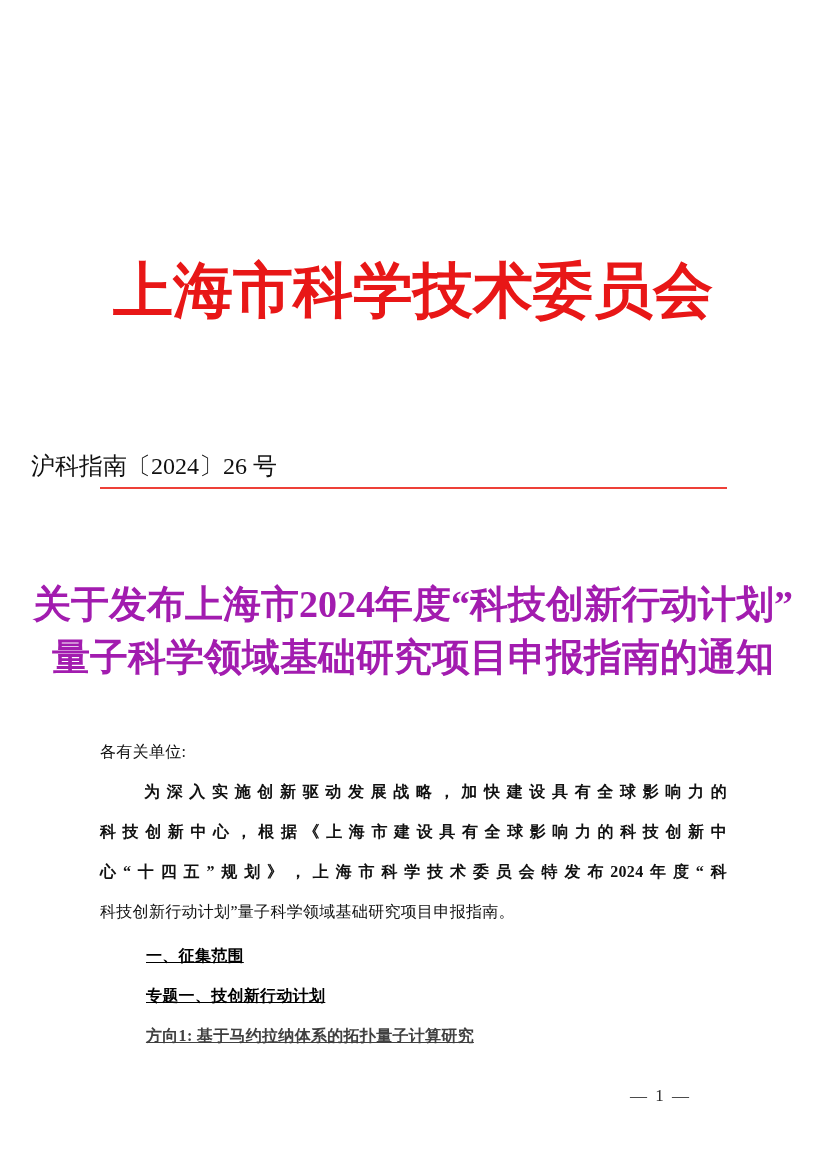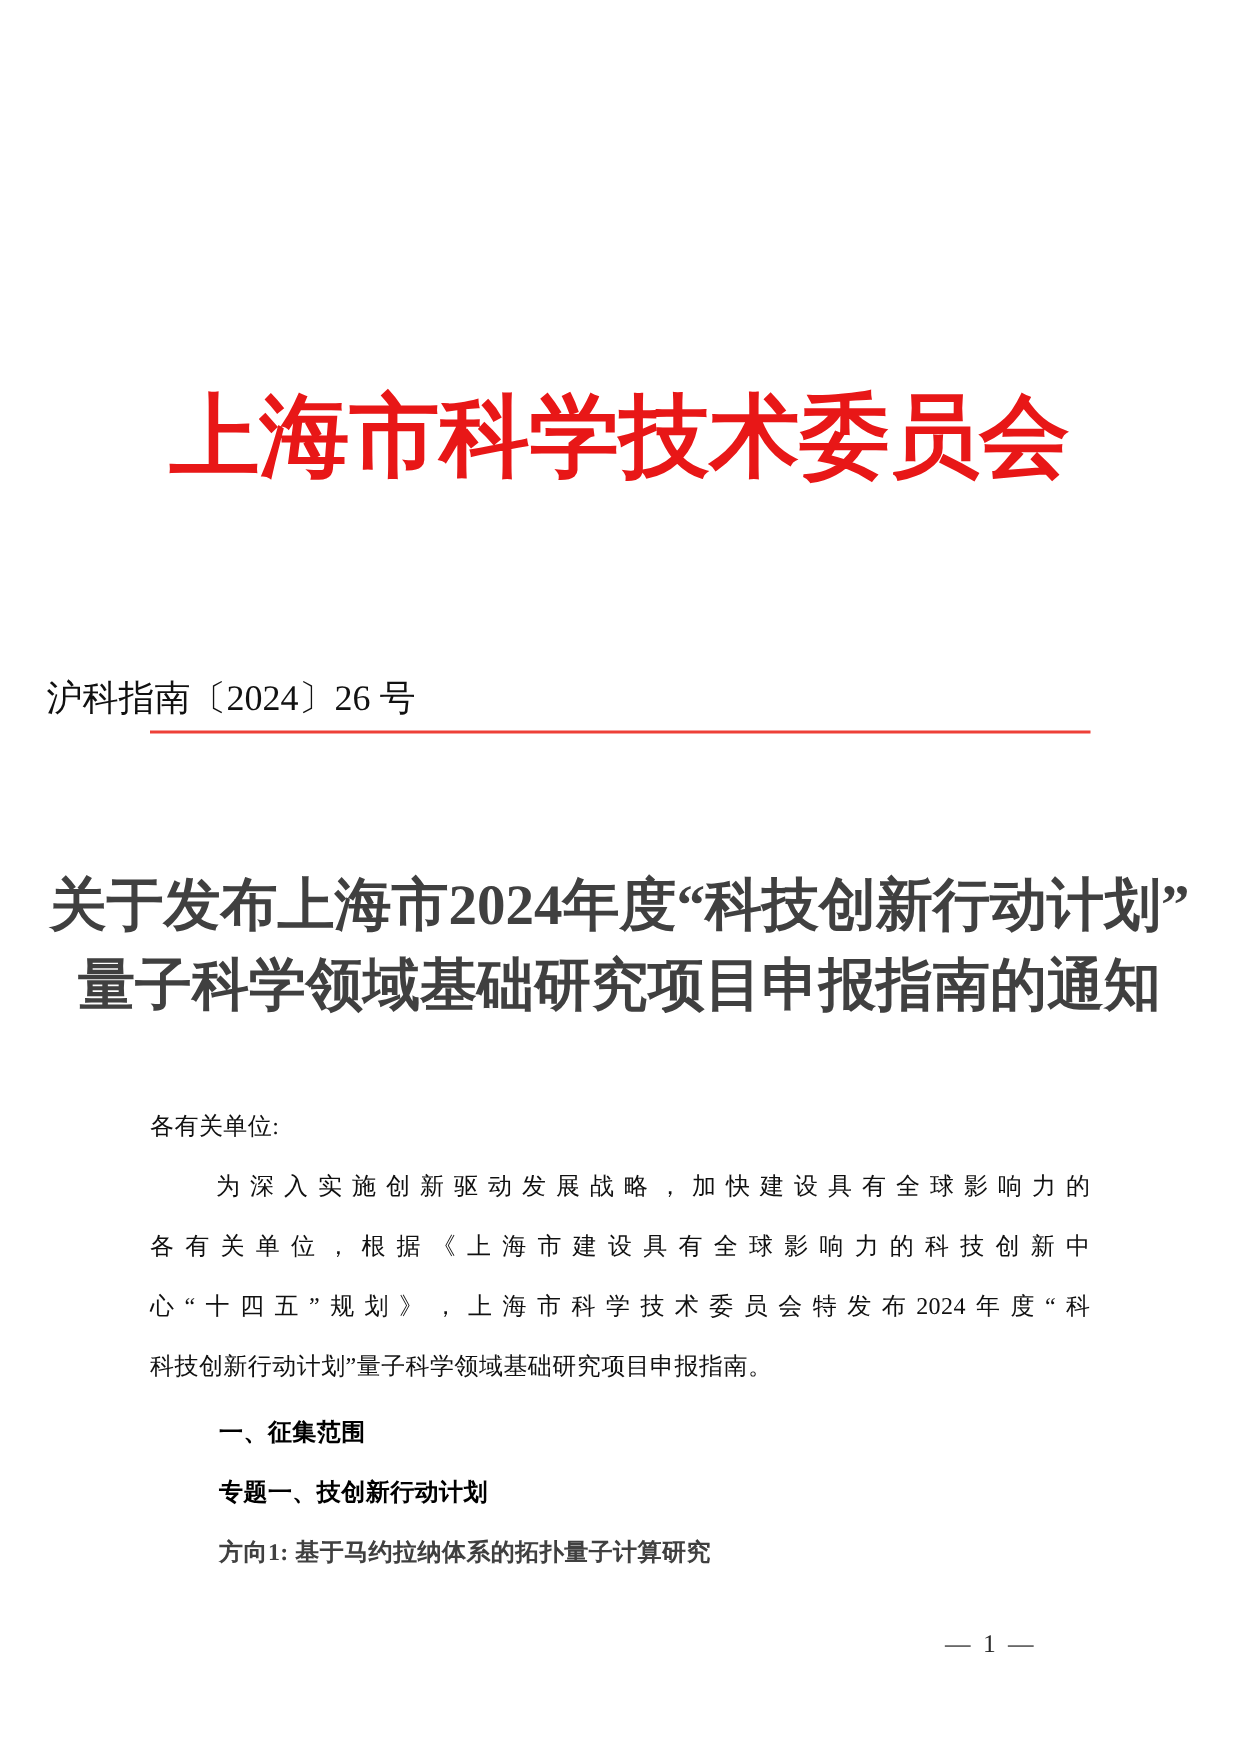--- a/index.html
+++ b/index.html
@@ -50,43 +50,45 @@
   }
   .doc-title {
     position: absolute;
     top: 578px;
     left: 0;
     width: 826px;
     text-align: center;
     font-size: 38px;
     font-weight: bold;
     line-height: 53px;
-    color: #404040;
+    color: #a21caf;
   }
   .body-block {
     position: absolute;
     top: 732px;
     left: 100px;
     width: 627px;
     font-size: 16px;
     line-height: 40px;
     color: #111111;
   }
   .line {
     letter-spacing: 0.3px;
   }
   .justify {
     text-align: justify;
     text-align-last: justify;
+    font-weight: bold;
   }
   .indent {
     padding-left: 44px;
   }
   .indent2 {
     padding-left: 46px;
+    text-decoration: underline;
   }
   .h-section {
     font-family: "Liberation Sans", "DejaVu Sans", sans-serif;
     font-weight: bold;
     color: #000000;
   }
   .h-topic {
     font-weight: bold;
     color: #000000;
   }
@@ -119,21 +121,21 @@
   <div class="red-line"></div>
 
   <div class="doc-title">
     <div>关于发布上海市2024年度“科技创新行动计划”</div>
     <div>量子科学领域基础研究项目申报指南的通知</div>
   </div>
 
   <div class="body-block">
     <div class="line">各有关单位:</div>
     <div class="line indent justify">为深入实施创新驱动发展战略，加快建设具有全球影响力的</div>
-    <div class="line justify">各有关单位，根据《上海市建设具有全球影响力的科技创新中</div>
+    <div class="line justify">科技创新中心，根据《上海市建设具有全球影响力的科技创新中</div>
     <div class="line justify">心“十四五”规划》，上海市科学技术委员会特发布2024年度“科</div>
     <div class="line">科技创新行动计划”量子科学领域基础研究项目申报指南。</div>
     <div class="line indent2 h-section gap-before">一、征集范围</div>
     <div class="line indent2 h-topic">专题一、技创新行动计划</div>
     <div class="line indent2 h-direction">方向1: 基于马约拉纳体系的拓扑量子计算研究</div>
   </div>
 
   <div class="page-number">— 1 —</div>
 
 </div>

